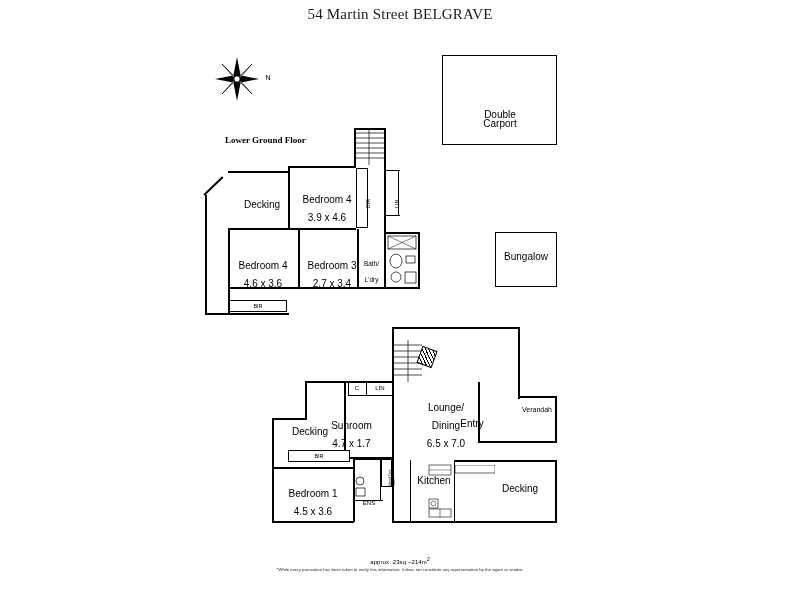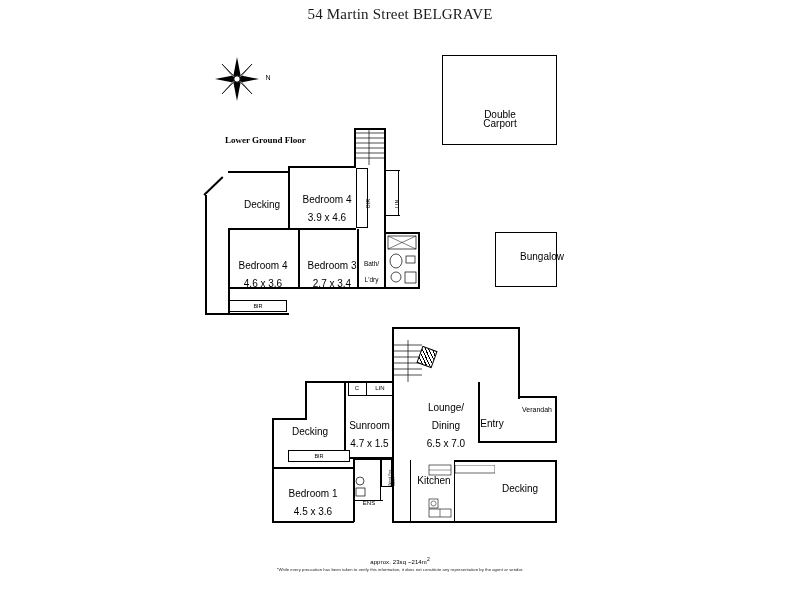--- a/index.html
+++ b/index.html
@@ -126,21 +126,21 @@
       <circle cx="24" cy="24" r="3.2" fill="#fff" stroke="#000" stroke-width="1"></circle>
     </svg>
   </div>
   <div class="tiny-label" style="left:262px; top:75px; width:12px; font-size:7px;">N</div>
 
   <div class="box-outline" style="left:442px; top:55px; width:115px; height:90px;"></div>
   <div class="room-label" style="left:462px; top:110px; width:76px;">Double
 Carport</div>
 
   <div class="box-outline" style="left:495px; top:232px; width:62px; height:55px;"></div>
-  <div class="room-label" style="left:495px; top:252px; width:62px;padding-left:16px;">Bungalow</div>
+  <div class="room-label" style="left:495px; top:252px; width:62px;">Bungalow</div>
 
   <div class="floor-heading" style="left:225px; top:135px;">Lower Ground Floor</div>
 
   <div>
 
     <div class="wall" style="left:228px; top:171px; width:62px; height:1.8px;"></div>
     <div class="wall" style="left:204px; top:194px; width:26px; height:1.8px; transform:rotate(-44deg); transform-origin:left center;"></div>
     <div class="wall" style="left:205px; top:195px; width:1.8px; height:120px;"></div>
     <div class="wall" style="left:205px; top:313px; width:84px; height:1.8px;"></div>
 
@@ -277,33 +277,33 @@
       <line x1="0" y1="29" x2="28" y2="29" stroke="#000" stroke-width="0.7"></line>
       <line x1="0" y1="35" x2="28" y2="35" stroke="#000" stroke-width="0.7"></line>
       <line x1="14" y1="0" x2="14" y2="42" stroke="#000" stroke-width="0.7"></line>
     </svg>
   </div>
   <div class="hatch" style="left:419px; top:348px; width:16px; height:18px; transform:rotate(20deg);"></div>
 
   <div class="tiny-label" style="left:350px; top:385px; width:14px; font-size:6px;">C</div>
   <div class="tiny-label" style="left:368px; top:385px; width:24px; font-size:6px;">LIN</div>
 
-  <div class="room-label" style="left:346px; top:412px; width:47px;">
+  <div class="room-label" style="left:328px; top:412px; width:47px;">
     <span>Sunroom</span><br>
-    <span>4.7 x 1.5</span>
+    <span>4.7 x 1.7</span>
   </div>
 
   <div class="room-label" style="left:415px; top:394px; width:62px;">
     <span>Lounge/</span><br>
     <span>Dining</span><br>
     <span>6.5 x 7.0</span>
   </div>
 
   <div class="room-label" style="left:412px; top:476px; width:44px;">Kitchen</div>
-  <div class="room-label" style="left:476px; top:419px; width:32px;">Entry</div>
+  <div class="room-label" style="left:456px; top:419px; width:32px;">Entry</div>
   <div class="room-label" style="left:514px; top:405px; width:46px; font-size:7px;">Verandah</div>
   <div class="room-label" style="left:284px; top:427px; width:52px;">Decking</div>
   <div class="room-label" style="left:492px; top:484px; width:56px;">Decking</div>
 
   <div class="room-label" style="left:280px; top:480px; width:66px;">
     <span>Bedroom 1</span><br>
     <span>4.5 x 3.6</span>
   </div>
 
   <div class="box-outline-thin" style="left:288px; top:450px; width:62px; height:12px; border-width:1px;"></div>

